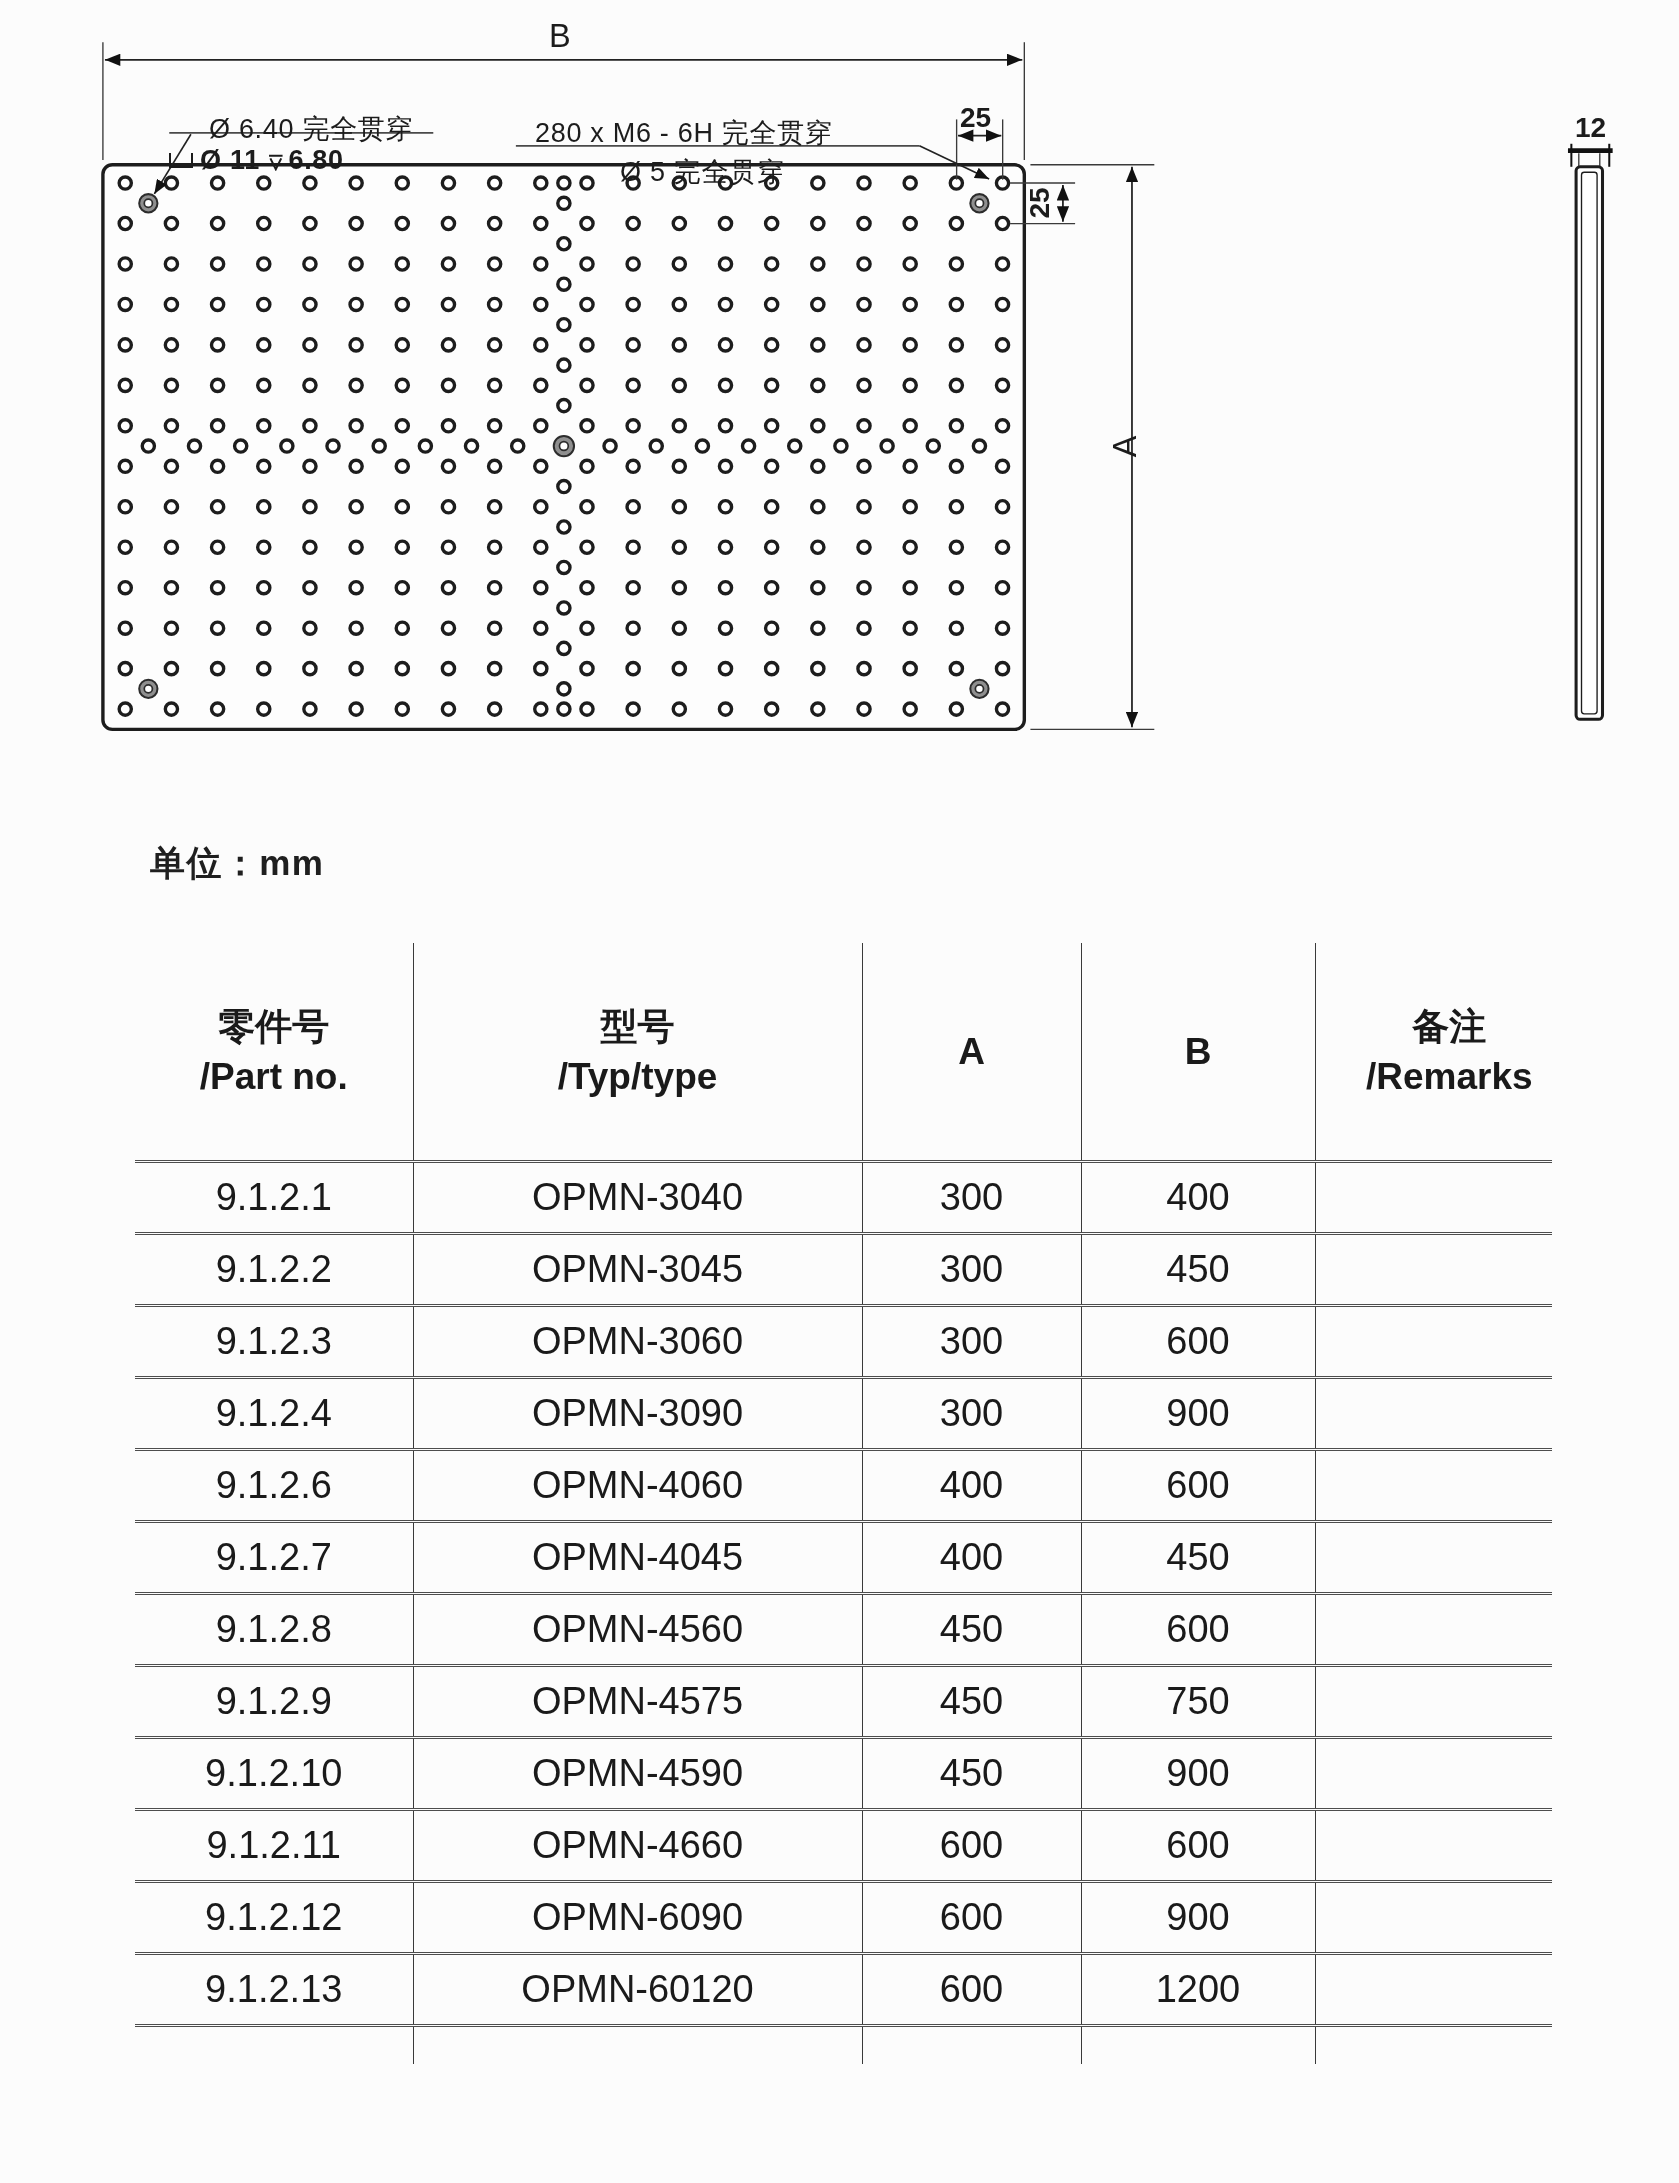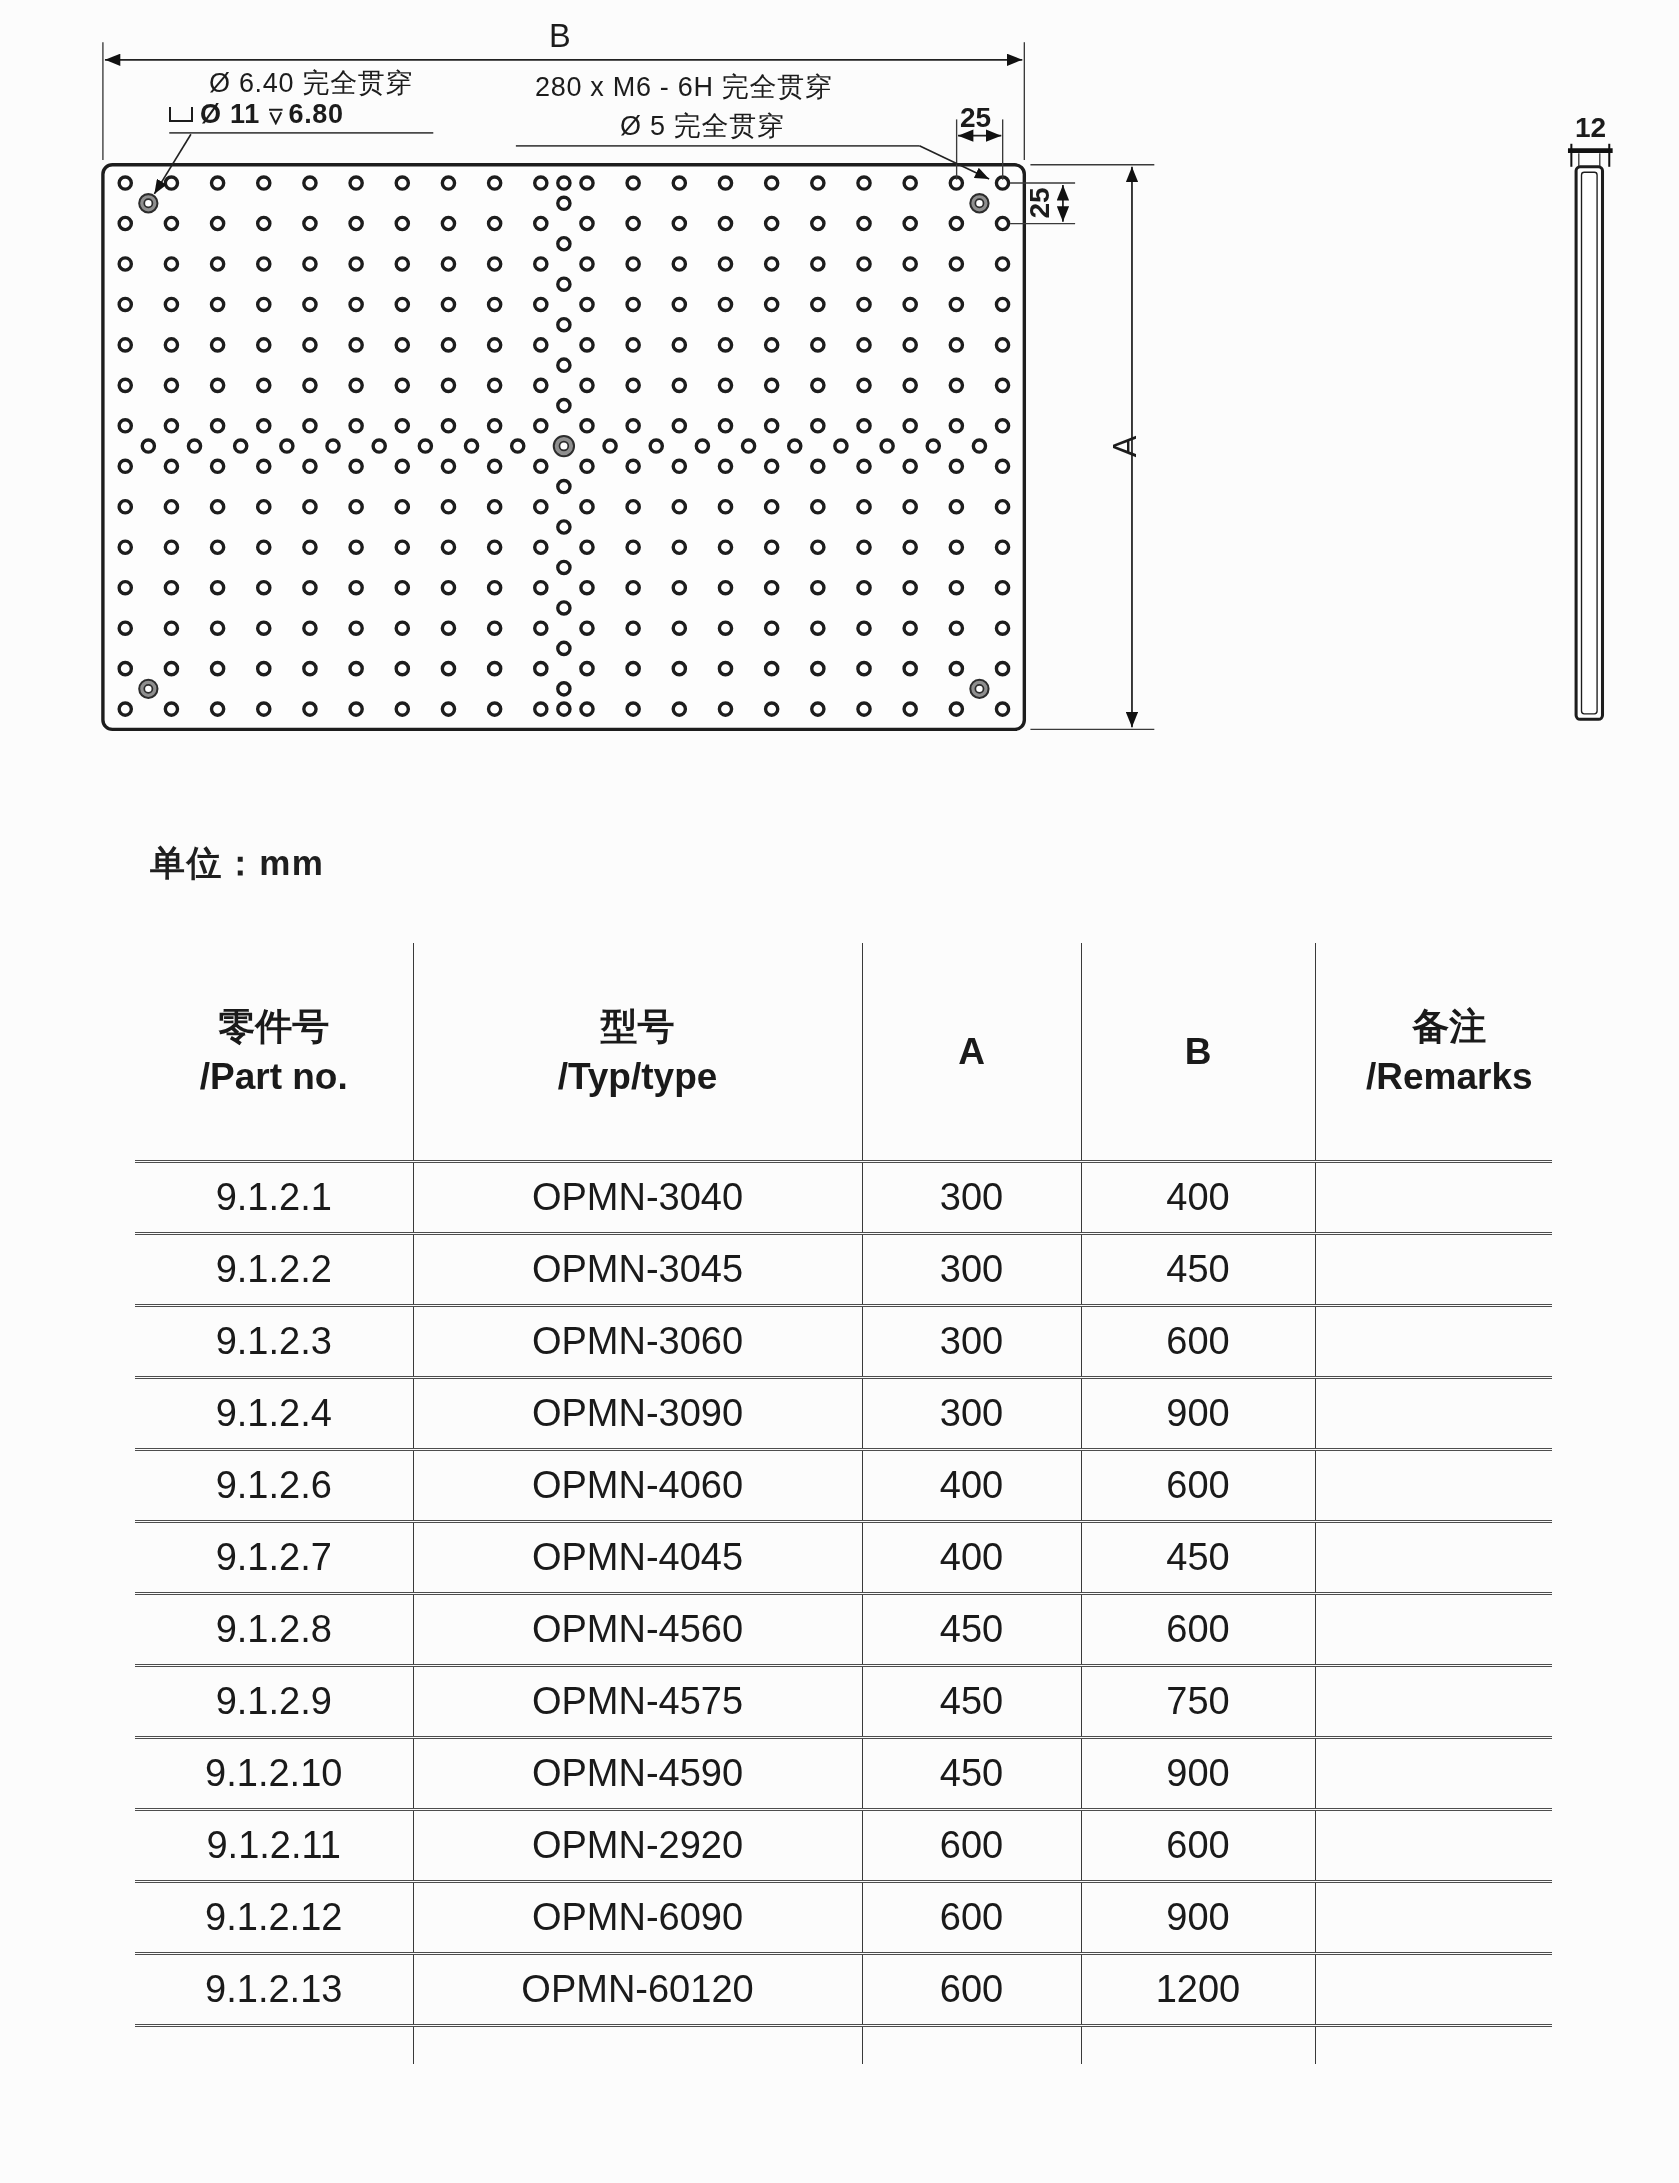--- a/index.html
+++ b/index.html
@@ -20,21 +20,21 @@
   .cb-inner{fill:#ffffff;stroke:#2c2c2c;stroke-width:2.5;}
   .ext{stroke:#3a3a3a;stroke-width:2;fill:none;}
   .dimline{stroke:#222222;stroke-width:2.6;fill:none;}
   .leader{stroke:#222222;stroke-width:2.4;fill:none;}
   .shelf{stroke:#4a4a4a;stroke-width:2.6;fill:none;}
   .thickbar{stroke:#111111;stroke-width:7;fill:none;}
   .tick{stroke:#111111;stroke-width:3;fill:none;}
   .sideview-outer{fill:#ffffff;stroke:#1d1d1d;stroke-width:4.5;}
   .sideview-inner{fill:none;stroke:#1d1d1d;stroke-width:2;}
   .overlay-label{position:absolute;white-space:nowrap;color:#1c1c1c;}
-  .note{font-size:27px;letter-spacing:0.7px;}
+  .note{font-size:27px;letter-spacing:0.7px;margin-top:46px;}
   .dim-label{font-size:28px;font-weight:bold;}
   .dim-letter{font-size:32.5px;}
   .rot{transform:rotate(-90deg);transform-origin:center center;}
   .cbore-icon{
     display:inline-block;width:20.3px;height:12.2px;
     border:2px solid #1c1c1c;border-top:none;
     margin:0 6.8px 1.4px 0;vertical-align:baseline;
   }
   .depth-icon{vertical-align:-2px;margin:0 4.1px 0 6.8px;}
   
@@ -556,21 +556,21 @@
     </tr>
     <tr>
       <td>9.1.2.10</td>
       <td>OPMN-4590</td>
       <td>450</td>
       <td>900</td>
       <td></td>
     </tr>
     <tr>
       <td>9.1.2.11</td>
-      <td>OPMN-2920</td>
+      <td>OPMN-4660</td>
       <td>600</td>
       <td>600</td>
       <td></td>
     </tr>
     <tr>
       <td>9.1.2.12</td>
       <td>OPMN-6090</td>
       <td>600</td>
       <td>900</td>
       <td></td>

